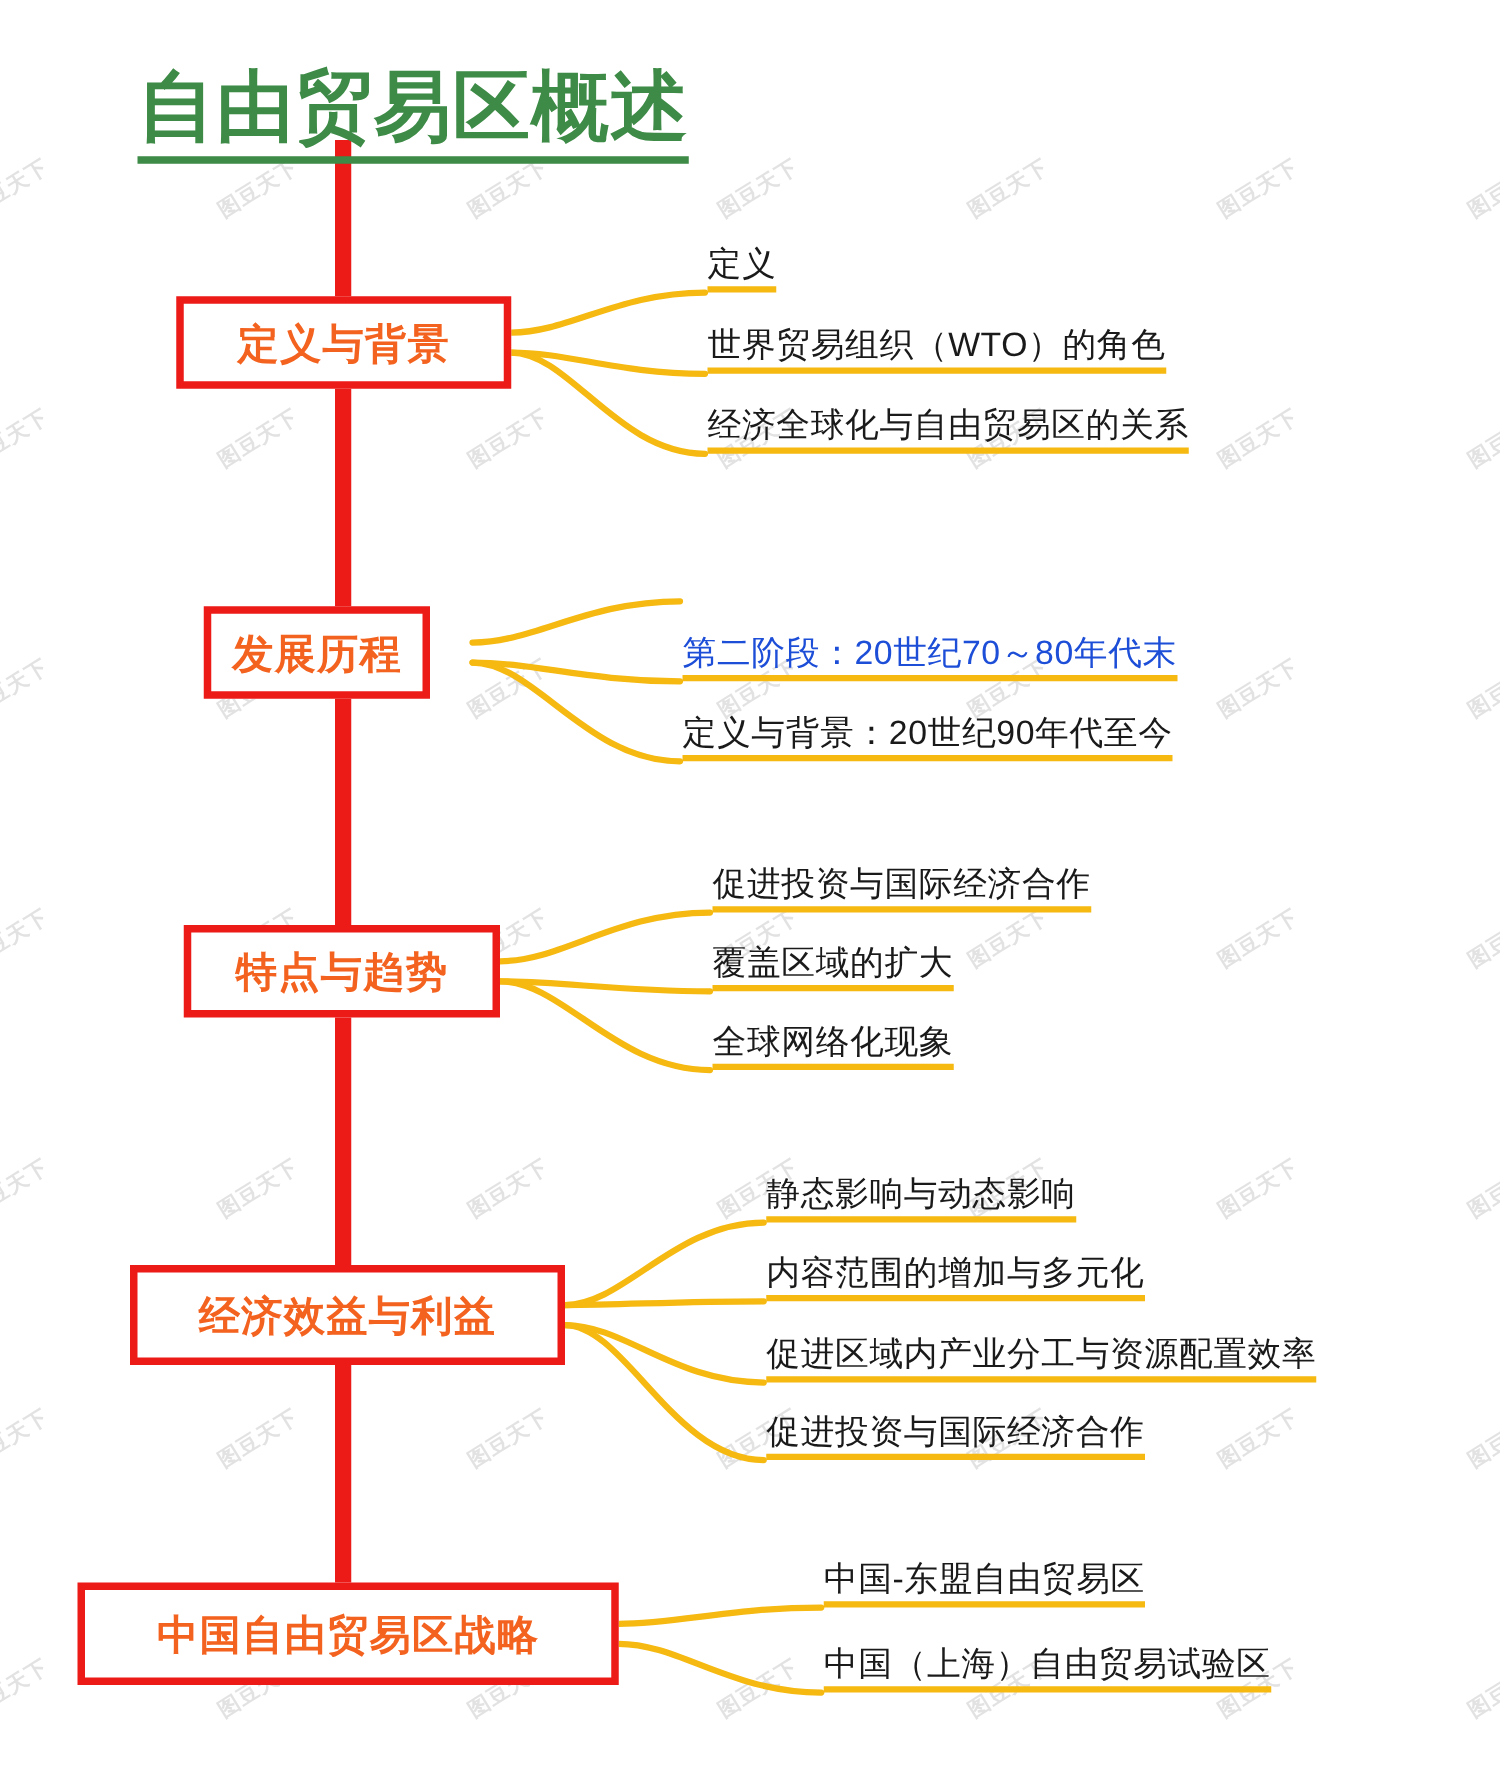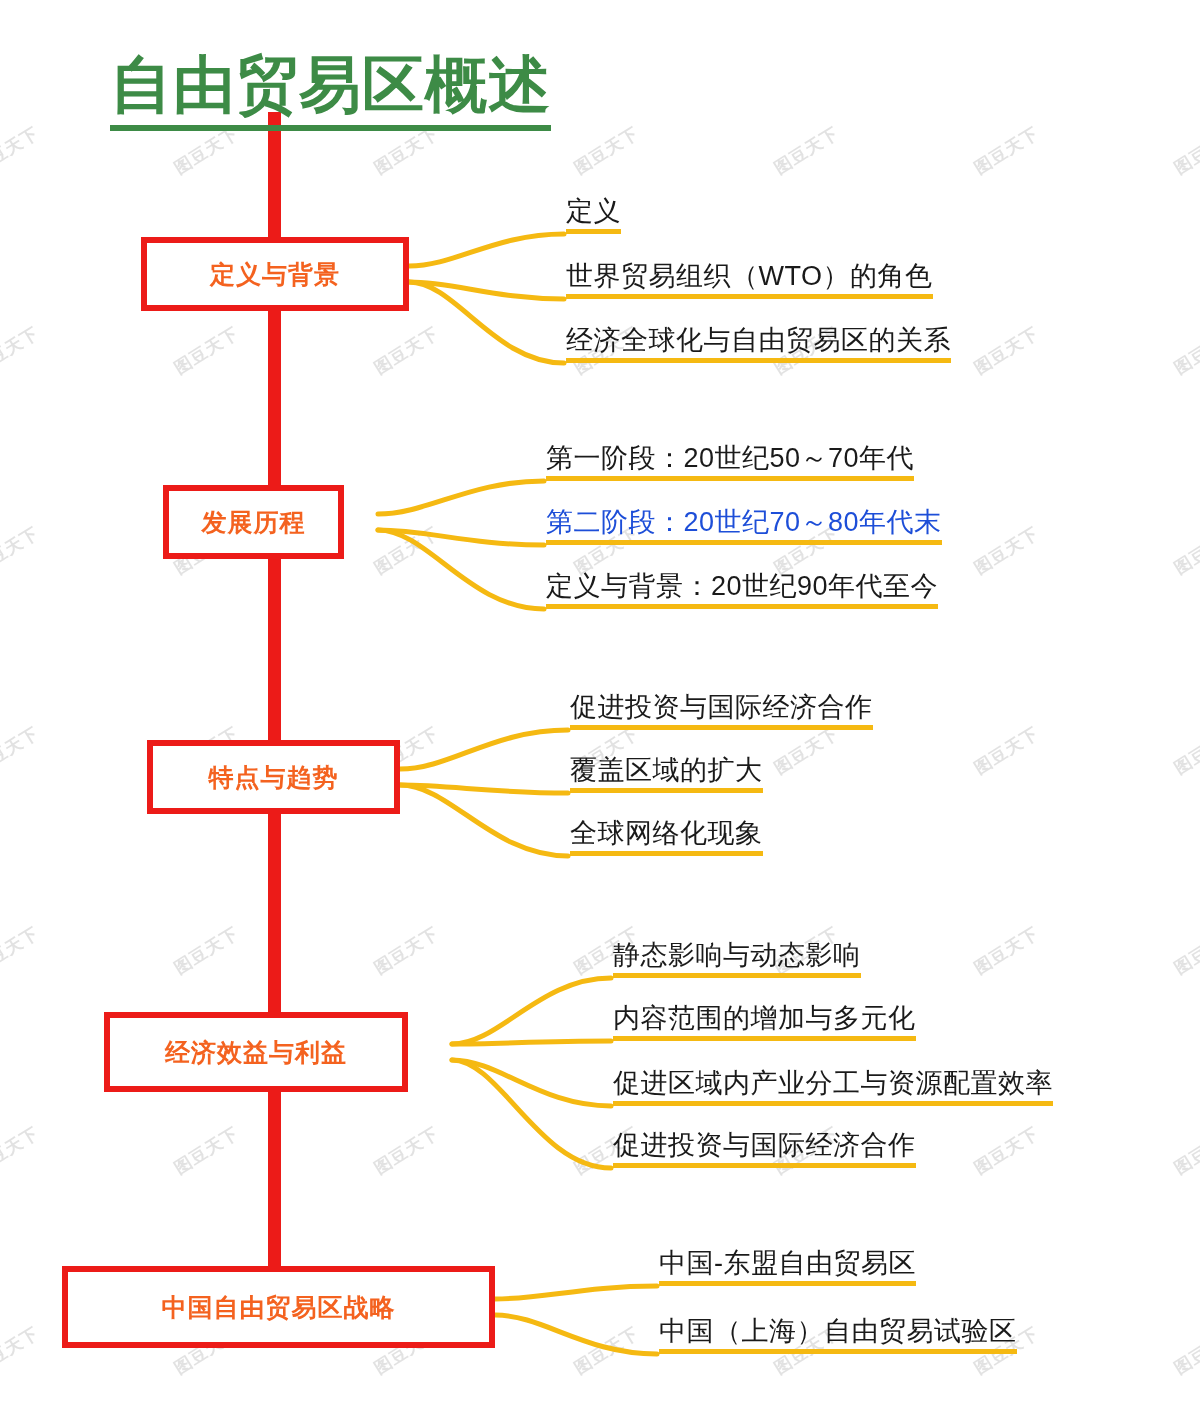--- a/index.html
+++ b/index.html
@@ -75,21 +75,21 @@
     position: absolute;
     box-sizing: border-box;
     border: 6px solid #ec1b18;
     background: #ffffff;
     display: flex;
     align-items: center;
     justify-content: center;
     z-index: 6;
   }
   .branch-node .node-label {
-    font-size: 25px;
+    font-size: 33px;
     font-weight: 700;
     color: #f4621f;
     white-space: nowrap;
     letter-spacing: 1px;
     line-height: 1;
   }
   
   #connectors {
     position: absolute;
     left: 0; top: 0;
@@ -204,21 +204,21 @@
   <div id="nodes-layer">
       <div class="branch-node" style="left: 141px; top: 237px; width: 268px; height: 74px; border-color: rgb(236, 27, 24);">
         <span class="node-label" style="color: rgb(244, 98, 31);">定义与背景</span>
       </div>
       <div class="branch-node" style="left: 163px; top: 485px; width: 181px; height: 74px; border-color: rgb(236, 27, 24);">
         <span class="node-label" style="color: rgb(244, 98, 31);">发展历程</span>
       </div>
       <div class="branch-node" style="left: 147px; top: 740px; width: 253px; height: 74px; border-color: rgb(236, 27, 24);">
         <span class="node-label" style="color: rgb(244, 98, 31);">特点与趋势</span>
       </div>
-      <div class="branch-node" style="left: 104px; top: 1012px; width: 304px; height: 80px; border-color: rgb(236, 27, 24);">
+      <div class="branch-node" style="left: 104px; top: 1012px; width: 348px; height: 80px; border-color: rgb(236, 27, 24);">
         <span class="node-label" style="color: rgb(244, 98, 31);">经济效益与利益</span>
       </div>
       <div class="branch-node" style="left: 62px; top: 1266px; width: 433px; height: 82px; border-color: rgb(236, 27, 24);">
         <span class="node-label" style="color: rgb(244, 98, 31);">中国自由贸易区战略</span>
       </div>
     </div>
 
   <div id="leaves-layer">
       <div class="leaf-item" style="left: 566px; top: 196px;">
         <span class="leaf-text" style="color: rgb(26, 26, 26);">定义</span>
@@ -226,21 +226,20 @@
       </div>
       <div class="leaf-item" style="left: 566px; top: 261px;">
         <span class="leaf-text" style="color: rgb(26, 26, 26);">世界贸易组织（WTO）的角色</span>
         <div class="leaf-underline" style="background: rgb(245, 185, 18);"></div>
       </div>
       <div class="leaf-item" style="left: 566px; top: 325px;">
         <span class="leaf-text" style="color: rgb(26, 26, 26);">经济全球化与自由贸易区的关系</span>
         <div class="leaf-underline" style="background: rgb(245, 185, 18);"></div>
       </div>
       <div class="leaf-item" style="left: 546px; top: 443px;">
-        <span class="leaf-text" style="color: rgb(26, 26, 26);">第一阶段：20世纪50～70年代</span>
         <div class="leaf-underline" style="background: rgb(245, 185, 18);"></div>
       </div>
       <div class="leaf-item" style="left: 546px; top: 507px;">
         <span class="leaf-text" style="color: #1d4ed8;">第二阶段：20世纪70～80年代末</span>
         <div class="leaf-underline" style="background: rgb(245, 185, 18);"></div>
       </div>
       <div class="leaf-item" style="left: 546px; top: 571px;">
         <span class="leaf-text" style="color: rgb(26, 26, 26);">定义与背景：20世纪90年代至今</span>
         <div class="leaf-underline" style="background: rgb(245, 185, 18);"></div>
       </div>

